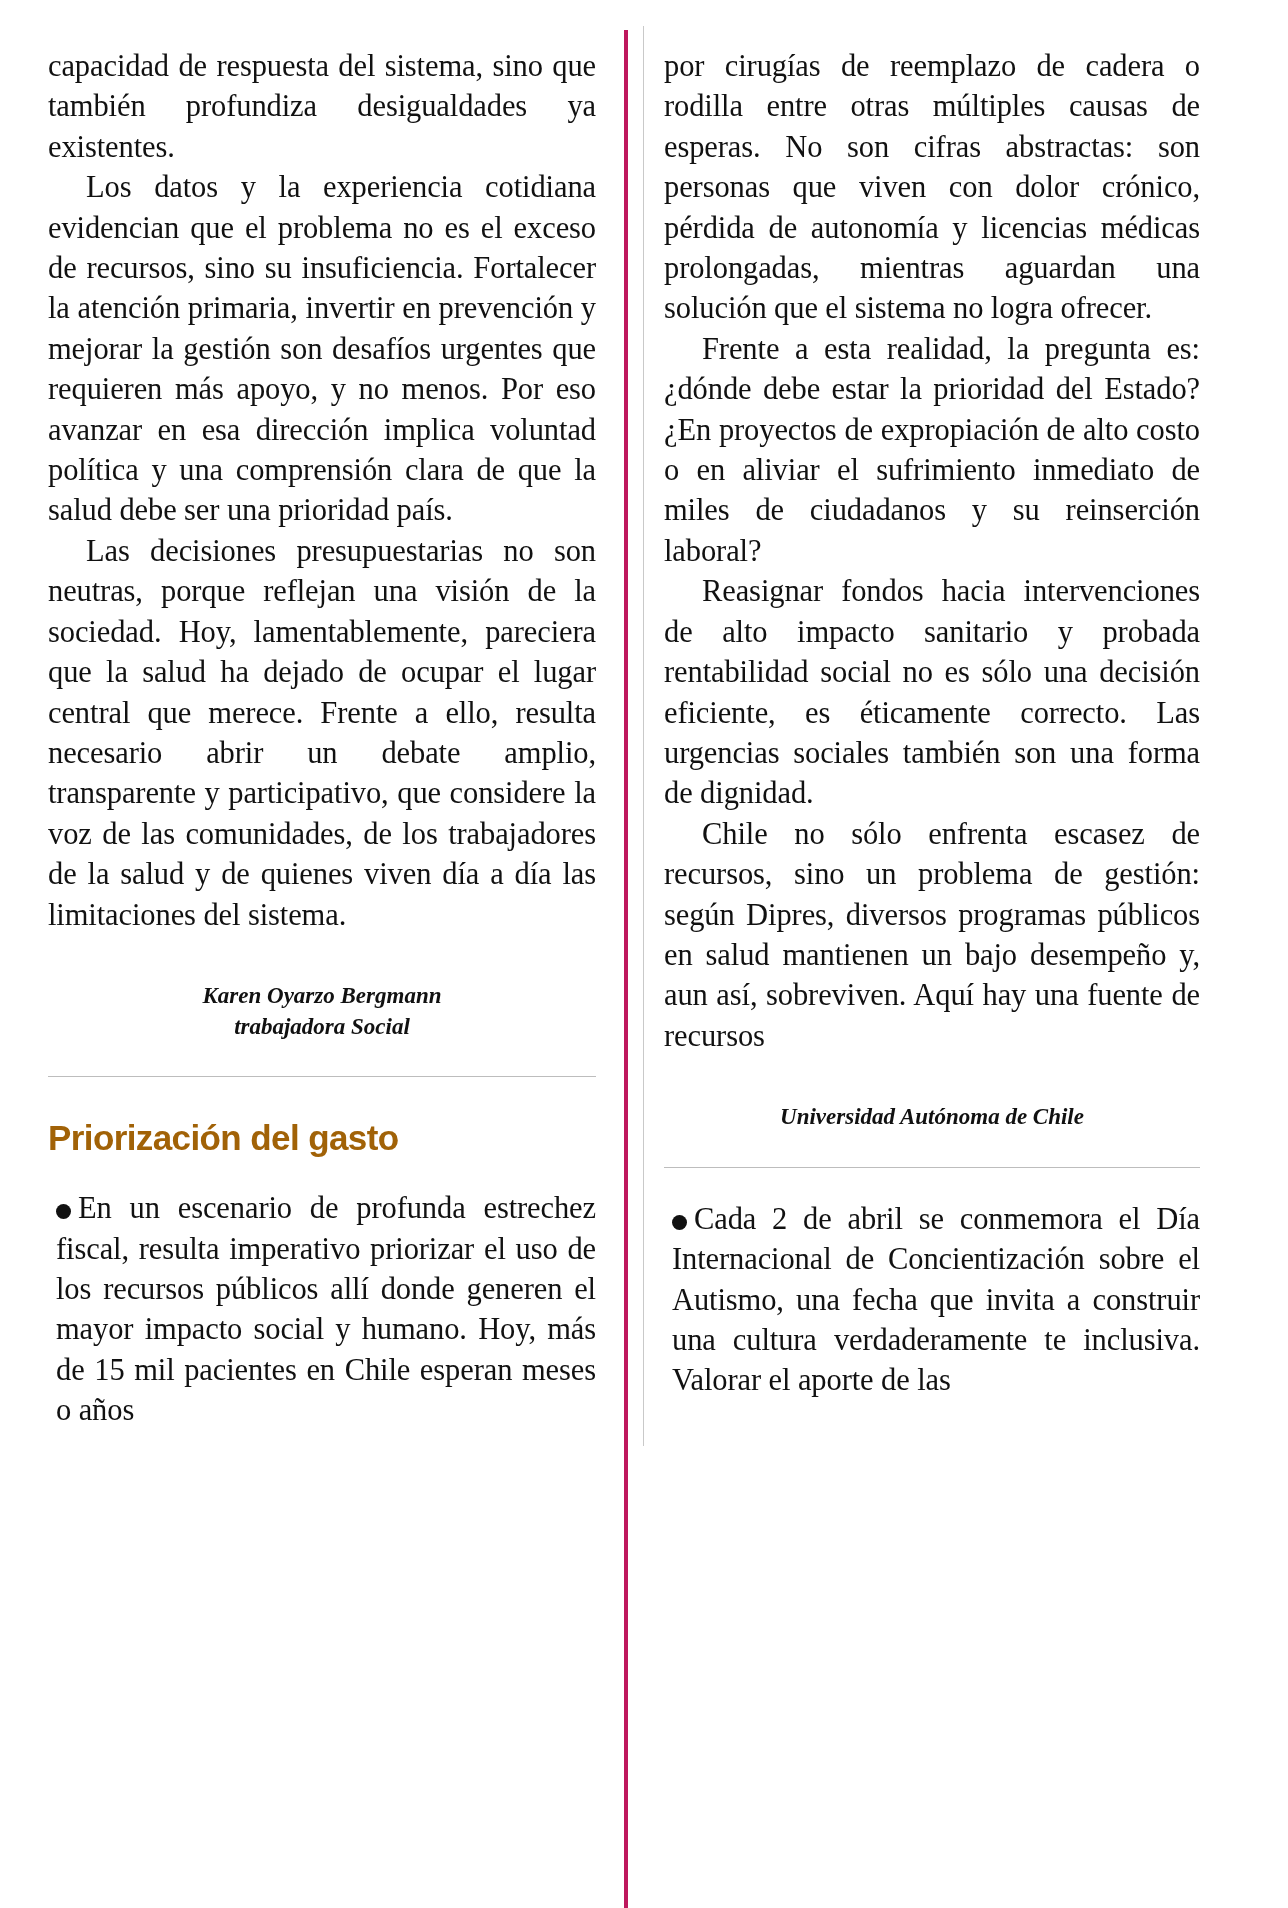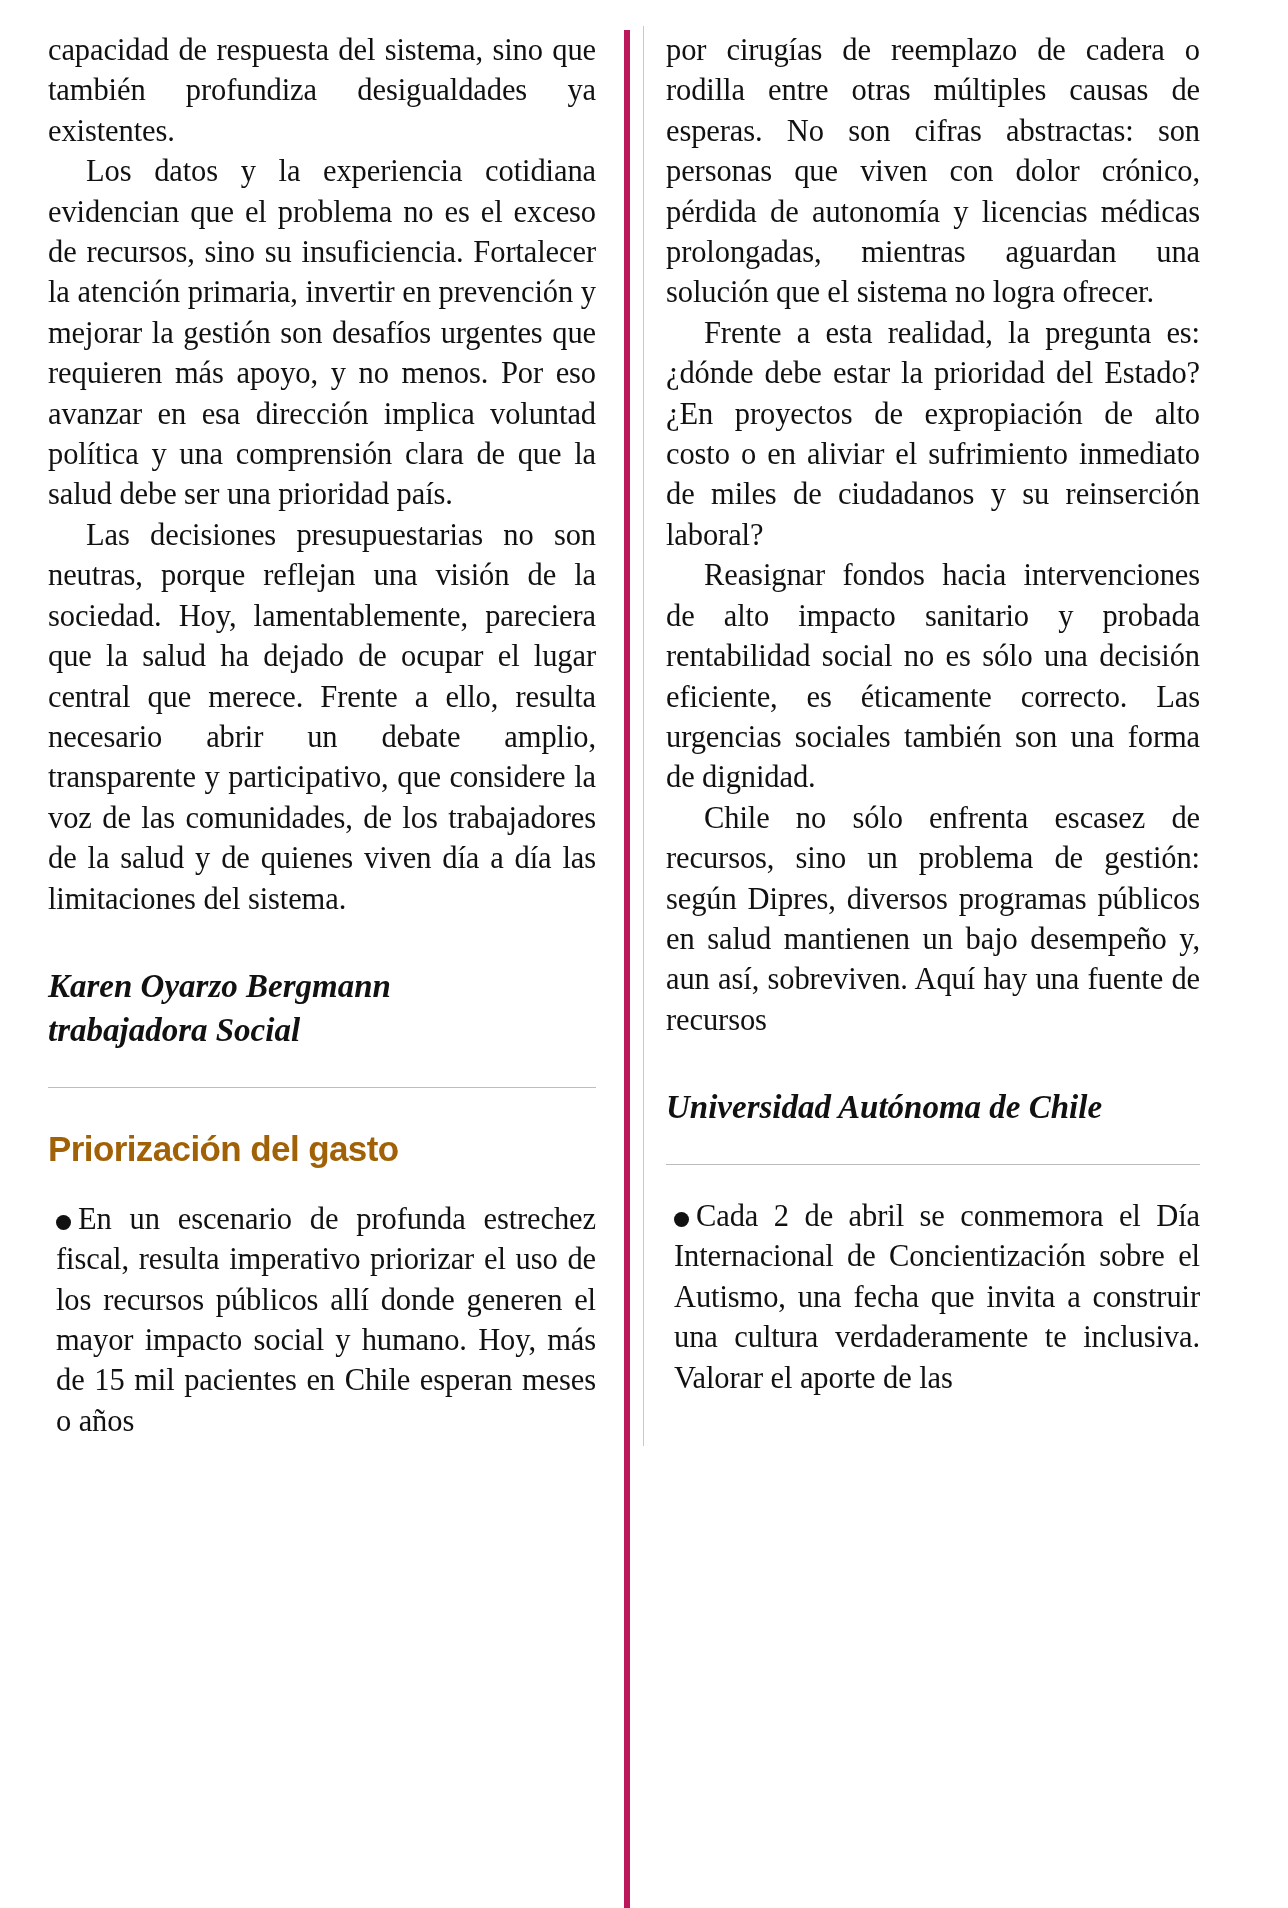--- a/index.html
+++ b/index.html
@@ -30,21 +30,21 @@
   .col {
     width: 576px;
     box-sizing: border-box;
     position: relative;
   }
   .col-left {
     padding-right: 28px;
   }
   .col-right {
     padding-left: 36px;
-    border-left: 6px solid #be185d;
+    border-left: 4px solid #be185d;
   }
   
   .vrule {
     position: absolute;
     left: 643px;
     top: 26px;
     width: 1px;
     height: 1420px;
     background: #c9c9c9;
   }
@@ -55,27 +55,28 @@
     text-align: justify;
     text-justify: inter-word;
     hyphens: manual;
     letter-spacing: -0.1px;
   }
   p.body + p.body {
     text-indent: 38px;
   }
   p.first {
     text-indent: 0;
+    margin-top: 16px;
   }
   .signature {
     margin: 0;
     margin-top: 46px;
-    font-size: 33px;
+    font-size: 23px;
     line-height: 1.33;
-    text-align: left;
+    text-align: center;
     font-style: italic;
     font-weight: bold;
     font-family: "Liberation Serif", serif;
   }
   .hrule {
     border: 0;
     border-top: 1px solid #bdbdbd;
     margin: 34px 0 0 0;
     height: 1px;
   }

